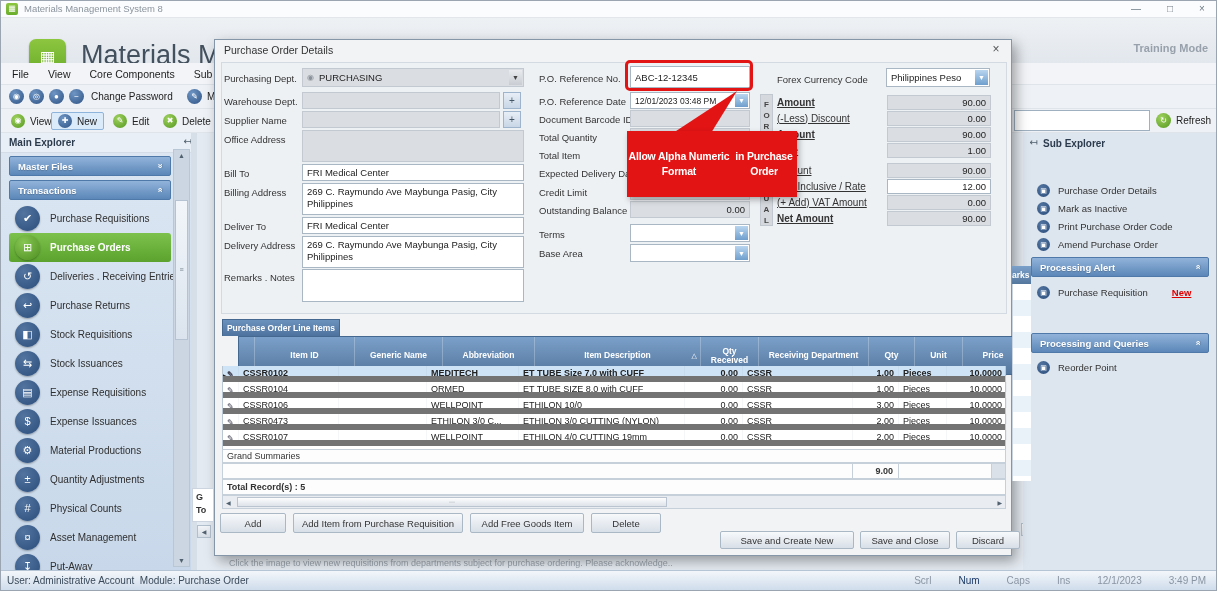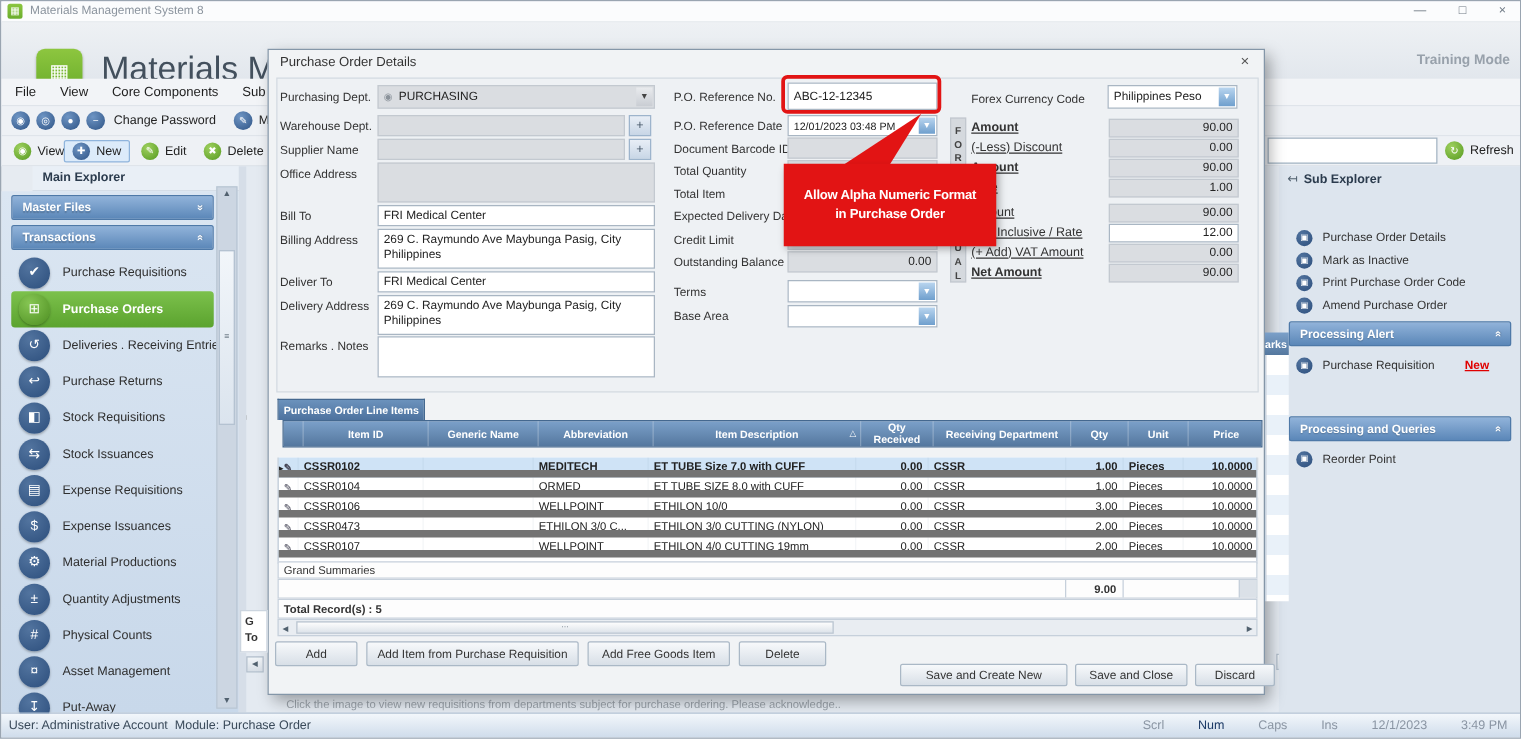--- a/index.html
+++ b/index.html
@@ -17,21 +17,21 @@
   .training{right:10px;top:24px;font-size:11px;font-weight:bold;color:#98a1ab;}
   .menubar{left:0;top:62px;width:1217px;height:22px;background:#f2f4f7;border-bottom:1px solid #dfe4ea;display:flex;align-items:center;gap:19px;padding:0 11px;font-size:10.5px;color:#1d1d1d;}
   .toolbar1{left:0;top:84px;width:1217px;height:24px;background:#eef1f5;border-bottom:1px solid #dfe4ea;}
   .toolbar2{left:0;top:108px;width:1217px;height:24px;background:#eef1f5;border-bottom:1px solid #dfe4ea;}
   .circico{width:15px;height:15px;border-radius:50%;background:radial-gradient(circle at 35% 30%,#6e95c4,#2e5385);color:#fff;font-size:8px;line-height:15px;text-align:center;display:inline-block;}
   .circico.green{background:radial-gradient(circle at 35% 30%,#9ed05e,#55991f);}
   .tb-label{font-size:10px;color:#222;}
   .tb2item{display:flex;align-items:center;gap:5px;position:absolute;top:3px;height:18px;}
   .tb2sel{border:1px solid #8fb4dc;background:#dcebfa;border-radius:2px;padding:0 6px;}
   
-  .mexp-head{left:0;top:132px;width:196px;height:20px;background:#e9eff6;border-bottom:1px solid #d4dde7;margin-left:25px;}
+  .mexp-head{left:0;top:132px;width:196px;height:20px;background:#e9eff6;border-bottom:1px solid #d4dde7;}
   .sidebody{left:0;top:152px;width:190px;height:417px;background:linear-gradient(180deg,#dbe6f2,#c8d8ea);}
   .sec{position:absolute;left:8px;width:162px;height:20px;background:linear-gradient(#91b3da,#5b87b8);border:1px solid #4e79a8;border-radius:2px;color:#fff;font-weight:bold;font-size:9.5px;display:flex;align-items:center;padding:0 8px;text-shadow:0 1px 1px rgba(0,0,0,.2);}
   .sec .chev{margin-left:auto;font-size:9px;display:inline-block;transform:rotate(-90deg);}
   .sb-list{position:absolute;left:8px;top:203px;width:162px;}
   .sb-item{position:relative;height:29px;display:flex;align-items:center;gap:10px;padding-left:6px;}
   .sb-item .circ{width:25px;height:25px;border-radius:50%;background:radial-gradient(circle at 35% 30%,#52749f,#2c4e7c);color:#fff;font-size:11px;line-height:25px;text-align:center;flex:none;box-shadow:0 1px 2px rgba(0,0,0,.3);}
   .sb-item .sblbl{font-size:10px;color:#2f2f2f;white-space:nowrap;}
   .sb-item.selected{background:linear-gradient(#7cc14c,#5ba32e);border-radius:3px;}
   .sb-item.selected .circ{background:radial-gradient(circle at 35% 30%,#86c653,#4e8f22);}
   .sb-item.selected .sblbl{color:#fff;font-weight:bold;}
@@ -64,39 +64,39 @@
   .vstrip{position:absolute;width:13px;background:#d5d9de;border:1px solid #c2c8cf;display:flex;flex-direction:column;align-items:center;justify-content:center;}
   .vstrip span{font-size:8px;font-weight:bold;color:#444;line-height:11px;}
   .frow{display:flex;align-items:center;height:16px;}
   .frow .frlbl{flex:1;font-size:10px;color:#333;white-space:nowrap;text-decoration:underline;}
   .frow .frlbl.b{font-weight:bold;}
   .frow .frval{width:104px;height:15px;background:#dadde1;border:1px solid #c3c9d0;font-size:9.5px;color:#222;text-align:right;padding:1px 4px 0 0;}
   .frow .frval.white{background:#fff;border-color:#a9b6c3;}
   
   .potab{position:absolute;left:7px;top:279px;width:118px;height:17px;background:linear-gradient(#6b92bc,#4d729e);background:linear-gradient(#6b92bc,#4d729e);color:#fff;font-size:8.5px;font-weight:bold;display:flex;align-items:center;justify-content:center;border:1px solid #44688f;border-bottom:none;}
   .pocols{display:grid;grid-template-columns:16px 100px 88px 92px 166px 58px 110px 46px 48px 60px;}
-  .pohead{position:absolute;left:11px;top:296px;width:784px;height:22px;background:linear-gradient(#7ba0c9,#54779e);border:1px solid #44688f;}
+  .pohead{position:absolute;left:23px;top:296px;width:784px;height:39px;background:linear-gradient(#7ba0c9,#54779e);border:1px solid #44688f;}
   .pohead .hc{border-right:1px solid rgba(255,255,255,.25);color:#fff;font-size:8.5px;font-weight:bold;display:flex;align-items:center;justify-content:center;text-align:center;line-height:9px;position:relative;padding:0 2px;}
   .pohead .hc .sort{position:absolute;right:3px;font-size:7px;font-weight:normal;}
   .pobody{position:absolute;left:7px;top:326px;width:784px;height:85px;background:#fff;border:1px solid #b9c6d4;border-top:none;}
   .t-row{height:16px;border-bottom:6px solid #737373;}
   .t-row .c{font-size:9px;color:#222;line-height:15px;white-space:nowrap;overflow:hidden;padding:0 4px;border-right:1px solid rgba(120,140,160,.08);}
   .t-row .c.r{text-align:right;}
   .t-row .sel{position:relative;}
   .t-row .sel::after{content:"\270E";font-size:8px;color:#445;position:absolute;left:4px;top:1px;}
   .t-row.selected{background:#cfe3f6;font-weight:bold;}
   .t-row.selected .sel::before{content:"\25B8";font-size:7px;color:#222;position:absolute;left:0;top:2px;}
   .gband{position:absolute;left:7px;width:784px;background:#fdfdfd;border:1px solid #c6d0db;font-size:9px;color:#333;display:flex;align-items:center;padding:0 4px;}
   .hscroll{position:absolute;left:7px;top:455px;width:784px;height:14px;background:#e9edf2;border:1px solid #c6d0db;}
   .hthumb{position:absolute;left:14px;top:1px;width:430px;height:10px;background:linear-gradient(#fdfdfd,#dde3ea);border:1px solid #b9c4d0;text-align:center;font-size:6px;color:#78858f;line-height:9px;}
   .btn{position:absolute;height:20px;background:linear-gradient(#f7f9fb,#d8dfe7);border:1px solid #aab8c6;border-radius:2px;font-size:9.5px;color:#333;display:flex;align-items:center;justify-content:center;}
   .btn.footer{height:18px;}
   
   .anno-border{left:624px;top:59px;width:128px;height:31px;border:3px solid #e21414;border-radius:5px;z-index:40;}
-  .anno-box{left:626px;top:130px;width:170px;height:66px;background:#e21414;z-index:40;display:flex;flex-direction:column;align-items:center;justify-content:center;box-shadow:2px 3px 6px rgba(0,0,0,.3);}
+  .anno-box{left:626px;top:130px;width:170px;height:66px;background:#e21414;z-index:40;display:flex;flex-direction:row;align-items:center;justify-content:center;box-shadow:2px 3px 6px rgba(0,0,0,.3);}
   .anno-box div{color:#fff;font-weight:bold;font-size:10.5px;line-height:15px;letter-spacing:-0.2px;text-align:center;}
   
   .statusbar{left:0;top:569px;width:1217px;height:20px;background:linear-gradient(#f3f7fb,#cfdceb);border-top:1px solid #b6c5d6;}
   .sb-left{position:absolute;left:6px;top:4px;font-size:10px;color:#3a4a5a;}
   .sb-keys{position:absolute;right:12px;top:4px;display:flex;gap:27px;font-size:10px;color:#8a95a3;}
   .sb-keys .k.active{color:#1c3a66;}
   .bottomstrip{left:0;top:589px;width:1217px;height:2px;background:#1d3c6d;}
   .ticker{left:228px;top:557px;font-size:9px;color:#9aa2aa;white-space:nowrap;}
   
   .frag-blue{left:1011px;top:265px;width:19px;height:18px;background:linear-gradient(#7ba0c9,#54779e);color:#fff;font-size:8.5px;font-weight:bold;line-height:18px;overflow:hidden;z-index:1;}

